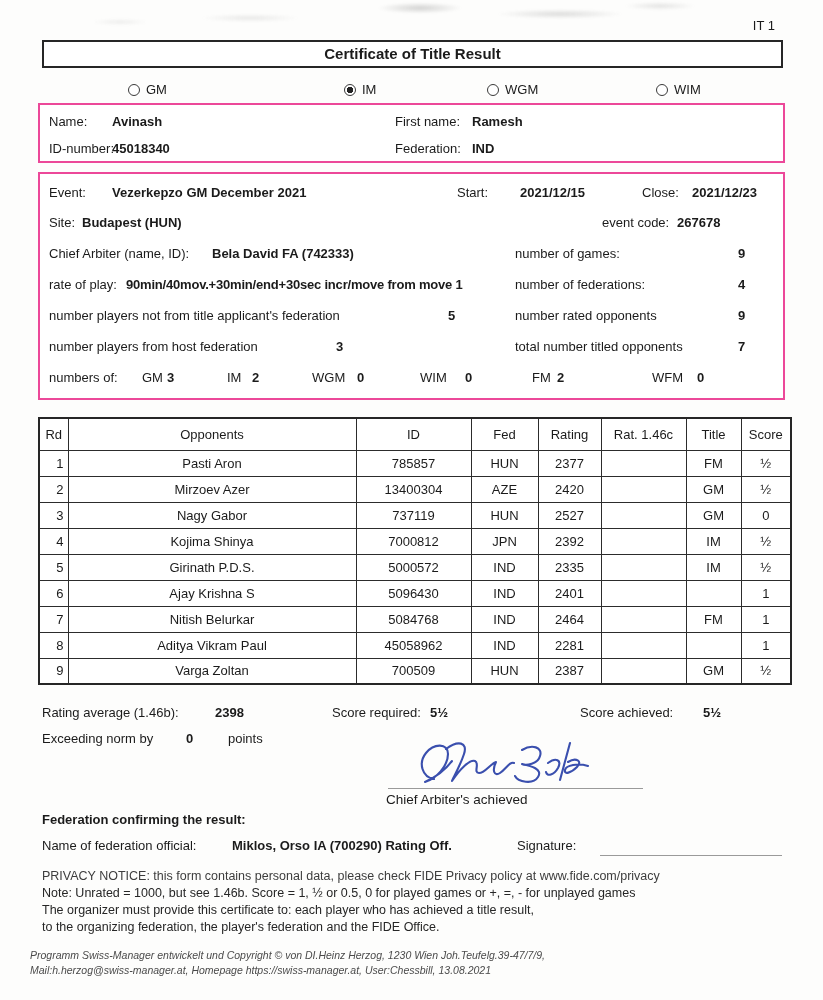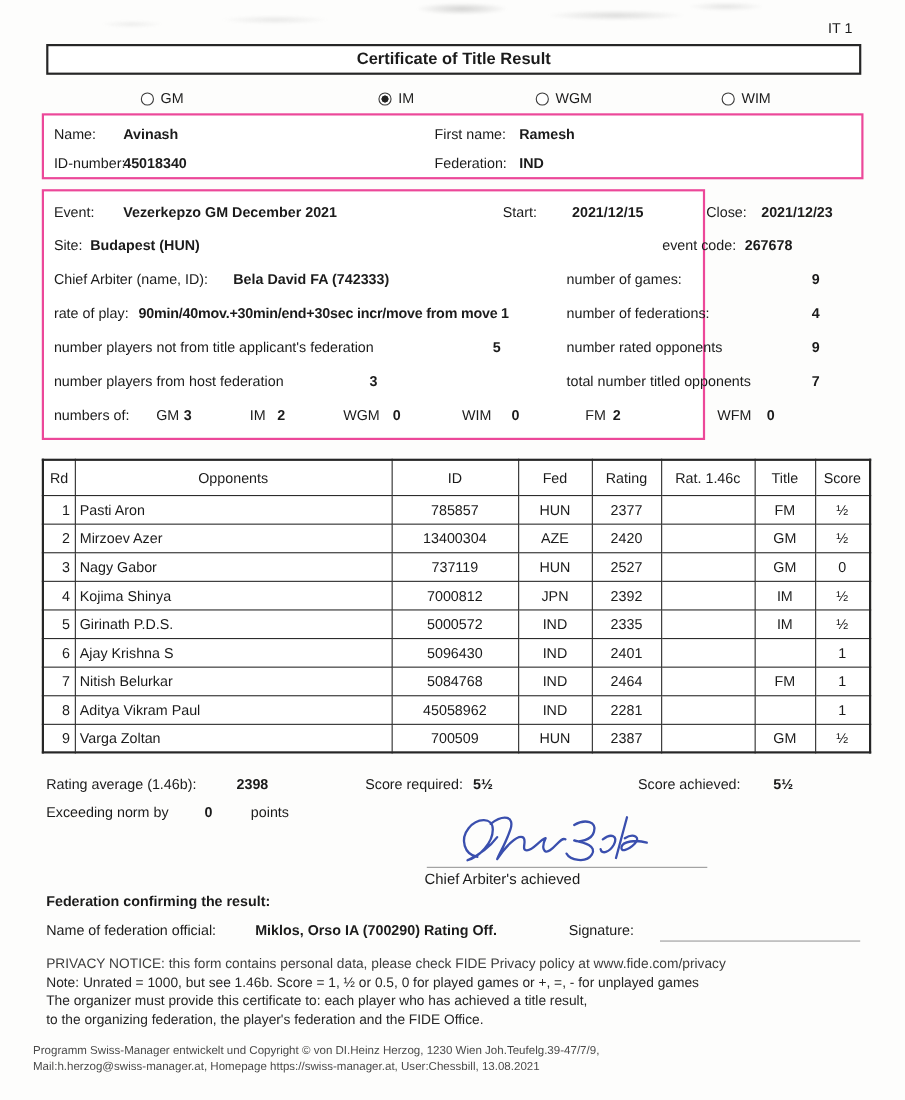--- a/index.html
+++ b/index.html
@@ -31,47 +31,47 @@
   .radio-option { position:absolute; display:flex; align-items:center; gap:6px; cursor:default; }
   .radio-circle {
     width:12px; height:12px; border:1.5px solid #3a3a3a; border-radius:50%;
     display:inline-block; background:#fff; flex:0 0 auto;
   }
   .radio-option.selected .radio-circle {
     background: radial-gradient(circle, #222 0 3px, #fff 3.5px);
   }
   .box { position:absolute; border:2px solid #ec4899; background:#fff; }
   .name-box { left:38px; top:103px; width:747px; height:60px; }
-  .event-box { left:38px; top:172px; width:603px; height:228px; }
+  .event-box { left:38px; top:172px; width:747px; height:228px; }
   .field-label { position:absolute; white-space:nowrap; }
   .field-value { position:absolute; font-weight:bold; white-space:nowrap; }
 
   table.results {
     position:absolute; left:38px; top:417px; width:752px;
     border-collapse:collapse; table-layout:fixed; background:#fff;
     font-size:13px;
   }
   table.results th, table.results td {
     border:1px solid #2c2c2c; height:26px; padding:0 4px;
     font-weight:normal; overflow:hidden; white-space:nowrap;
   }
   table.results { border:2px solid #262626; }
   table.results thead th { height:32px; }
   .col-rd { width:29px; } .col-opp { width:288px; } .col-id { width:115px; }
   .col-fed { width:67px; } .col-rating { width:63px; } .col-rat146 { width:85px; }
   .col-title { width:55px; } .col-score { width:50px; }
   td.rd { text-align:right; padding-right:5px; }
-  td.opp { text-align:left; padding-left:6px; }
+  td.opp { text-align:center; padding-left:6px; }
   td.c, th.c { text-align:center; }
   th.l { text-align:center; padding-left:6px; }
 
   .sig-line { position:absolute; border-top:1.5px solid #9a9a9a; }
   .small-notes { position:absolute; left:42px; top:868px; width:740px; font-size:12.5px; line-height:17px; color:#3d3d3d; }
   .small-notes .dark { color:#262626; }
-  .footer-text { position:absolute; left:30px; top:948px; width:760px; font-size:10.5px; line-height:15px; color:#4a4a4a; }
+  .footer-text { position:absolute; left:30px; top:948px; width:760px; font-size:10.5px; line-height:15px; color:#4a4a4a;font-style:italic; }
 </style>
 </head>
 <body>
 
 <div class="page">
 
   <div class="scan-noise"></div>
 
   <div class="form-code">IT 1</div>
 

